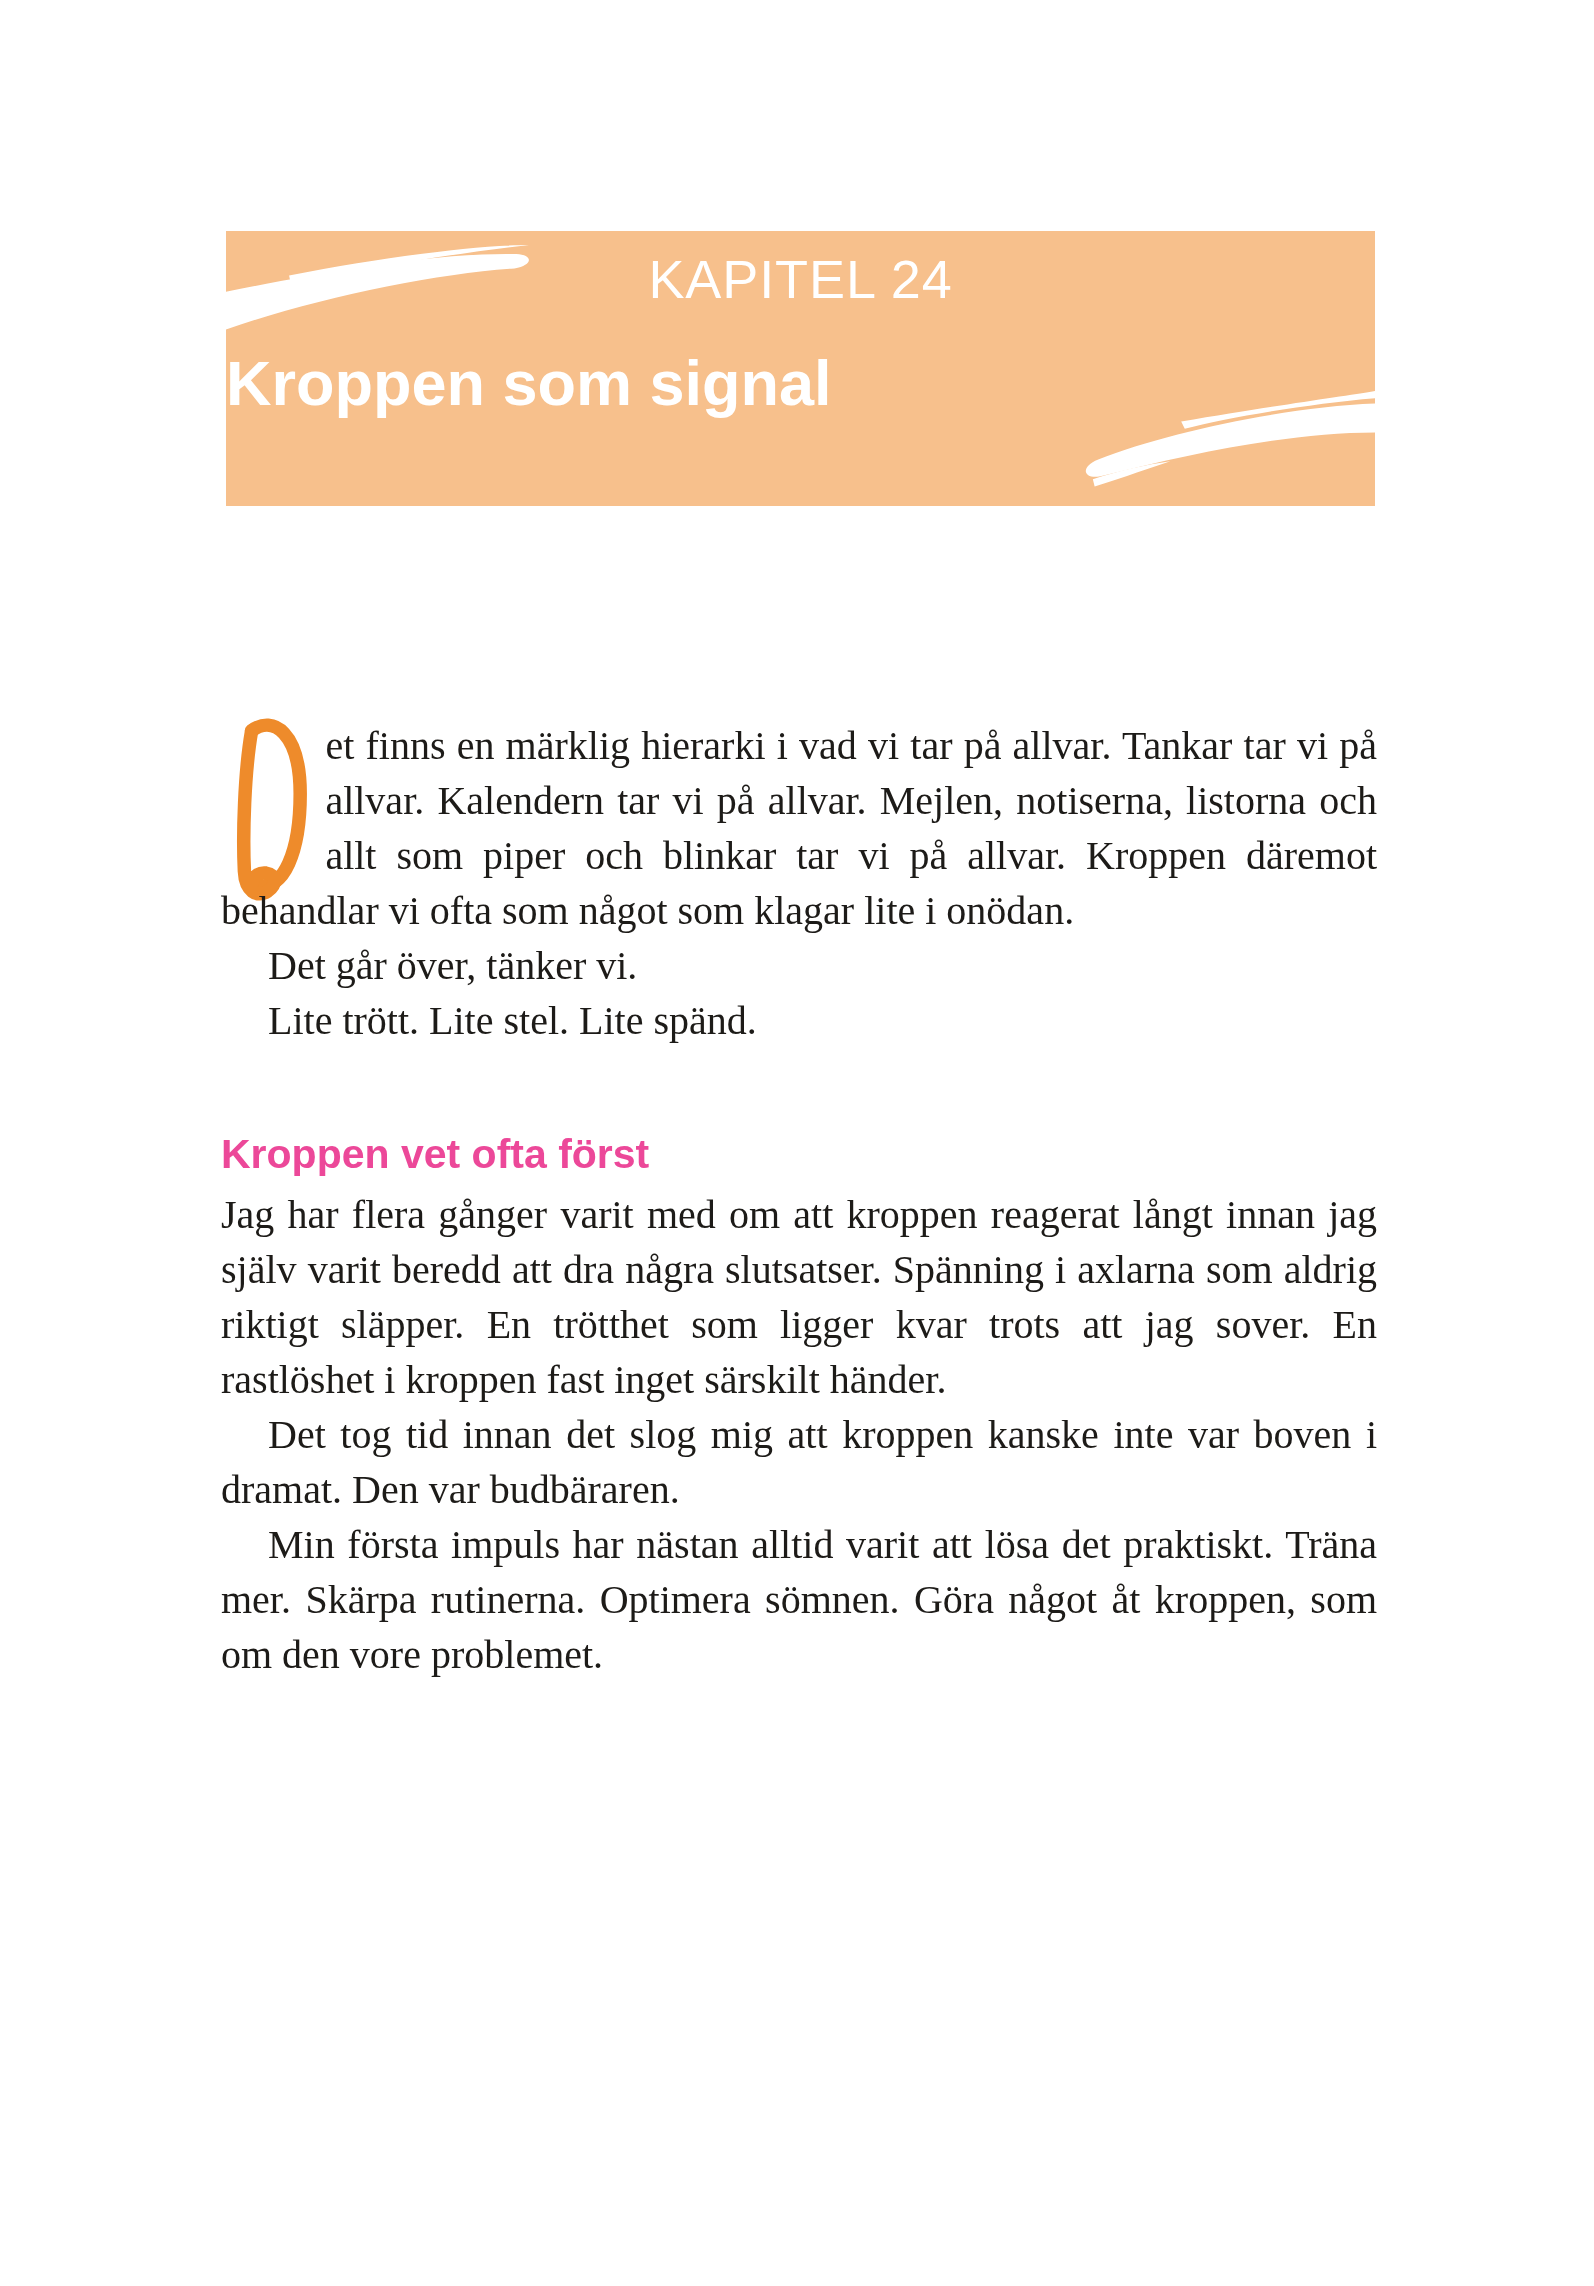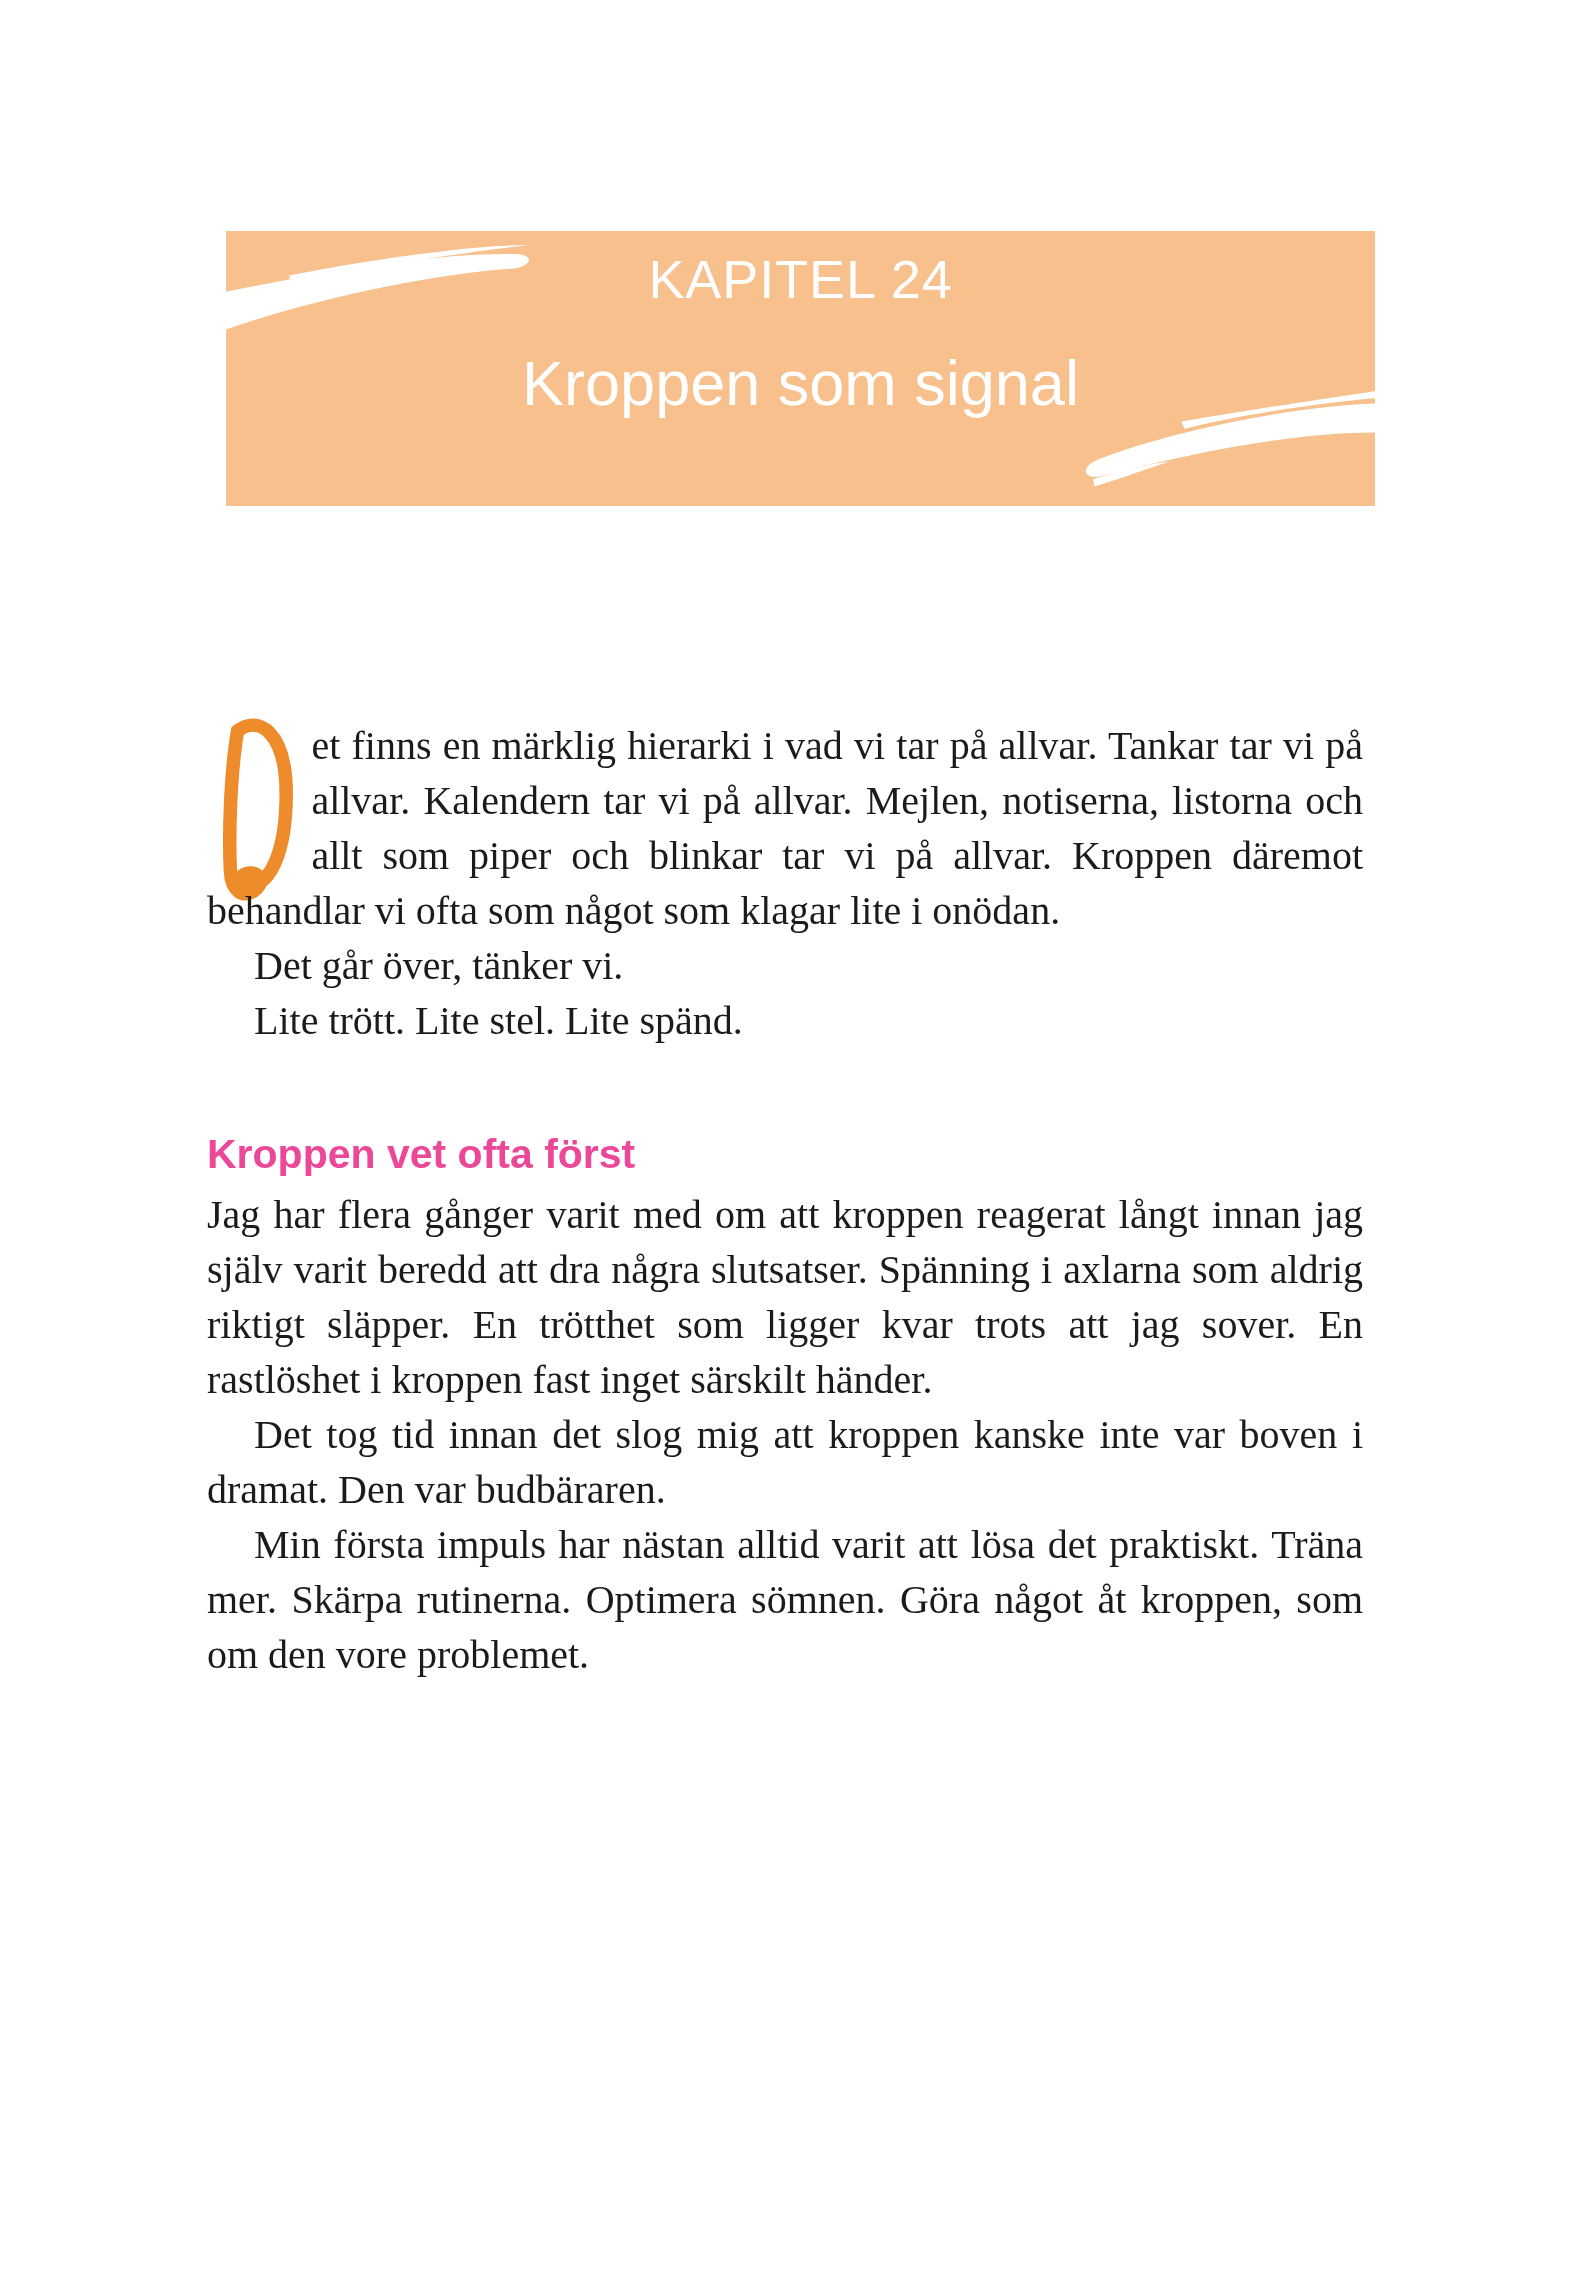--- a/index.html
+++ b/index.html
@@ -25,31 +25,30 @@
     text-align:center;
     font-family:"Liberation Sans", sans-serif;
     font-weight:400;
     font-size:54px;
     line-height:56px;
     letter-spacing:0.9px;
     color:#ffffff;
   }
   .banner-title{
     margin-top:43px;
-    text-align:center;
     font-family:"Liberation Sans", sans-serif;
-    font-weight:normal;
+    font-weight:bold;
     font-size:63px;
     line-height:67px;
     color:#ffffff;
   }
   
   .textblock{
     position:absolute;
-    left:207px;top:718px;
+    left:221px;top:718px;
     width:1156px;
     font-size:40px;
     line-height:55px;
     text-align:justify;
   }
   .textblock p{margin:0;}
   .textblock p.indent{text-indent:47px;}
   .dropcap-box{
     float:left;
     width:90px;height:165px;

